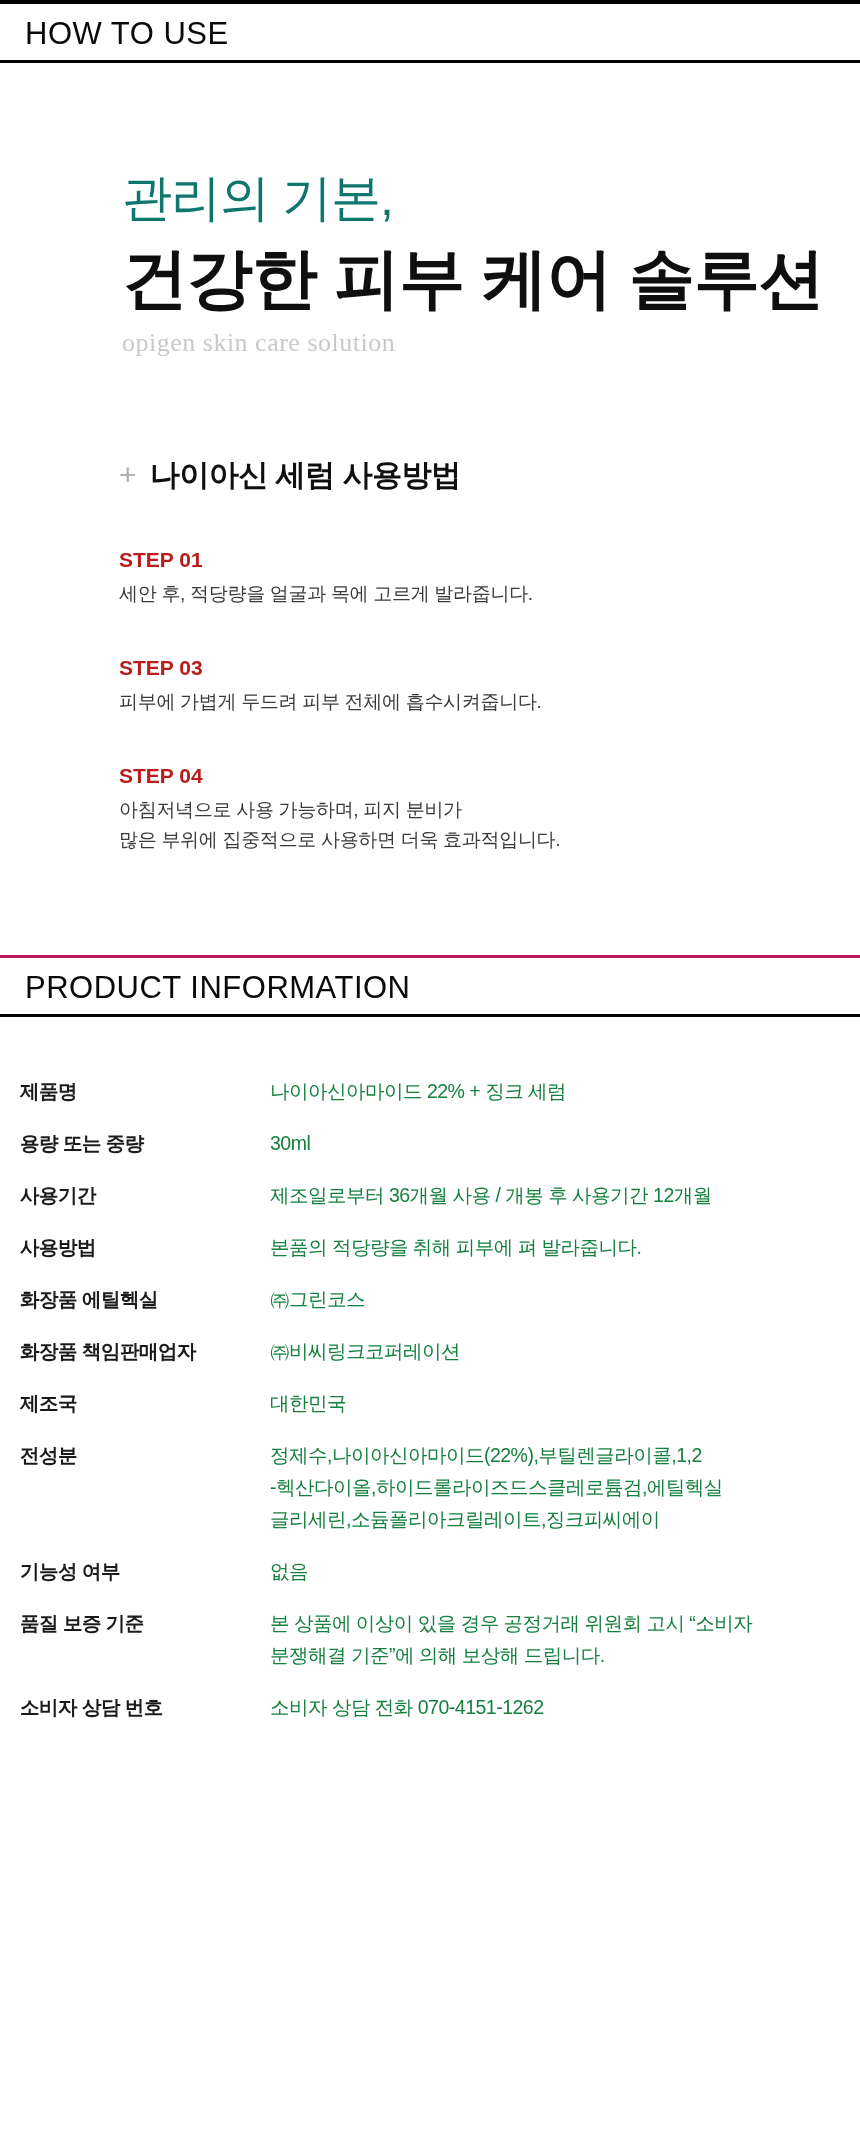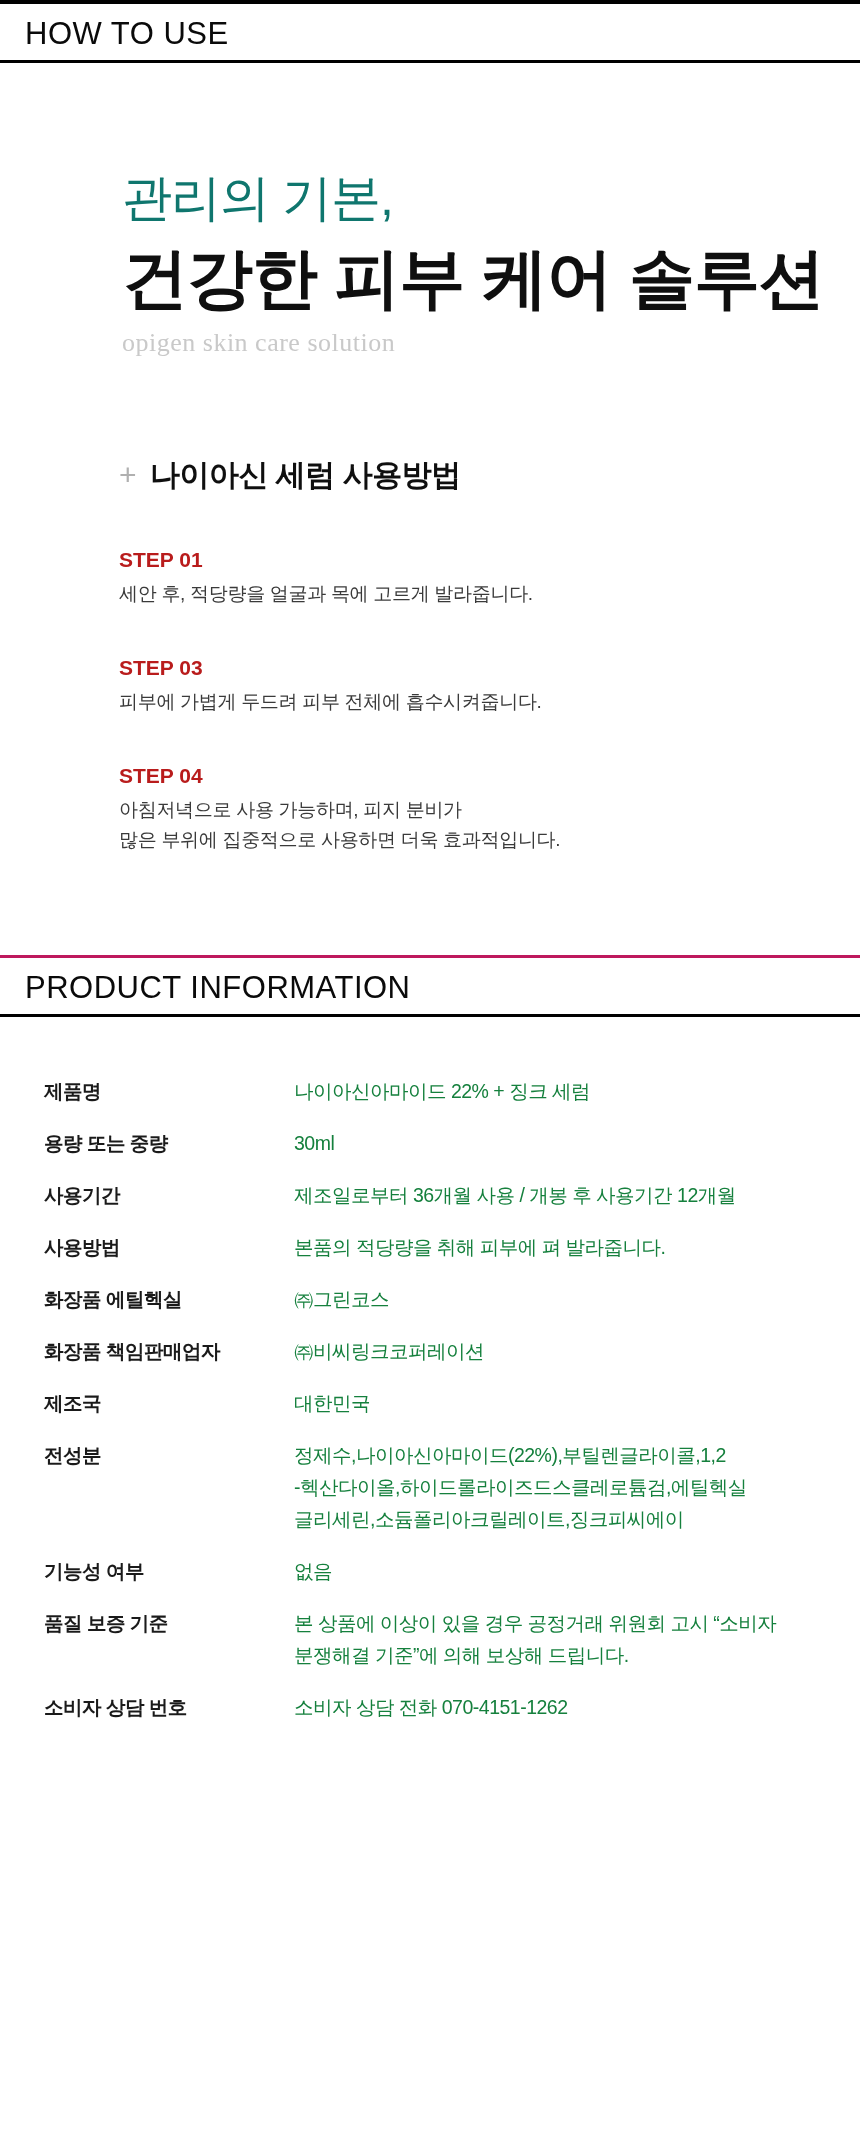--- a/index.html
+++ b/index.html
@@ -35,21 +35,21 @@
   .usage-title { font-size: 30px; line-height: 40px; font-weight: 700; color: #0f0f0f; letter-spacing: -0.5px; }
   .usage-title .plus { color: #b0b0b0; font-weight: 300; margin-right: 14px; font-size: 30px; }
   .steps { margin-top: 52px; }
   .step { margin-bottom: 46px; }
   .step-label { font-size: 21px; line-height: 26px; font-weight: 700; color: #b91c1c; margin-bottom: 6px; letter-spacing: 0; }
   .step-text { font-size: 19px; line-height: 30px; color: #3a3a3a; white-space: pre-line; letter-spacing: -0.3px; }
 
   
   .info-table { margin-top: 58px; padding: 0 20px 50px 20px; }
   .info-row { display: flex; align-items: flex-start; margin-bottom: 20px; }
-  .info-label { flex: 0 0 250px; font-size: 19.5px; line-height: 32px; font-weight: 700; color: #1a1a1a; letter-spacing: -0.5px; margin-left: 24px; }
+  .info-label { flex: 0 0 250px; font-size: 19.5px; line-height: 32px; font-weight: 700; color: #1a1a1a; letter-spacing: -0.5px; }
   .info-value { flex: 1; font-size: 19.5px; line-height: 32px; font-weight: 400; color: #15803d; white-space: pre-line; letter-spacing: -0.5px; padding-right: 10px; }
 </style>
 </head>
 <body>
 
 <div class="page">
 
   <div class="top-rule"></div>
 
   <div class="section-header">HOW TO USE</div>

